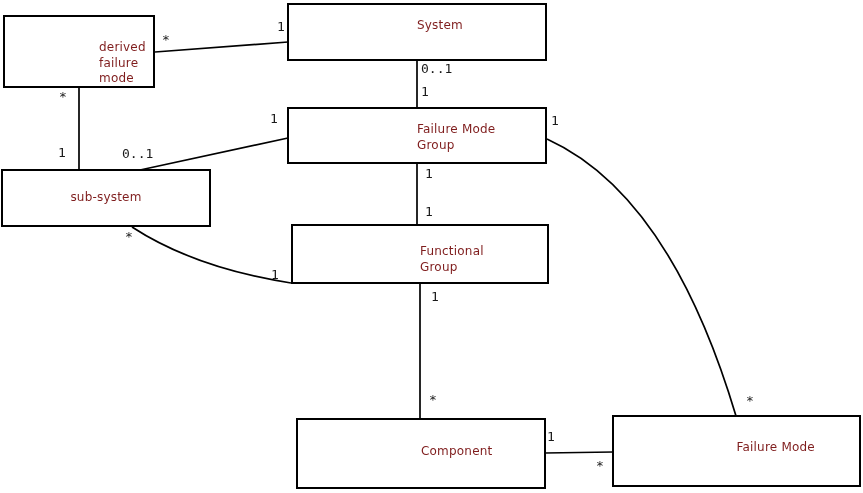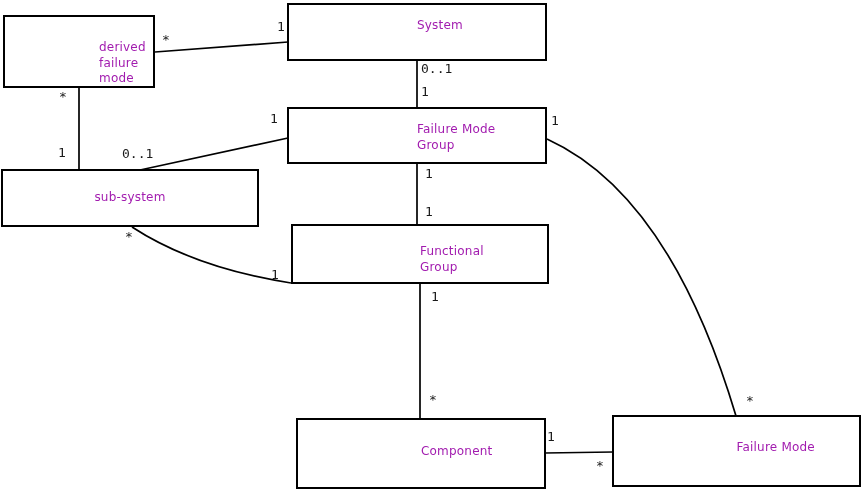--- a/index.html
+++ b/index.html
@@ -7,21 +7,21 @@
     width:863px;height:493px;position:relative;overflow:hidden;
     background:#ffffff;
     font-family:"DejaVu Sans", sans-serif;
   }
   .stage{position:absolute;inset:0;width:863px;height:493px;}
   svg.wires{position:absolute;left:0;top:0;width:863px;height:493px;}
   svg.wires path{stroke:#000;stroke-width:1.7;fill:none;}
   .node{
     position:absolute;box-sizing:border-box;
     border:2px solid #000;background:#fff;
-    font-size:12px;color:#a21caf;
+    font-size:12px;color:#7f1d1d;
   }
   .lbl{
     position:absolute;left:50%;
     white-space:pre-line;line-height:15.5px;letter-spacing:0.2px;
   }
   .lbl-center{left:0;right:0;text-align:center;}
   .mult{
     position:absolute;
     font-family:"DejaVu Sans Mono","Liberation Mono",monospace;
     font-size:13px;line-height:13px;color:#1a1a1a;
@@ -52,21 +52,21 @@
 
   <div class="node" style="left:287px;top:3px;width:260px;height:58px;">
     <span class="lbl" style="top:13px;">System</span>
   </div>
 
   <div class="node" style="left:287px;top:107px;width:260px;height:57px;">
     <span class="lbl" style="top:13px;">Failure Mode
 Group</span>
   </div>
 
-  <div class="node" style="left:1px;top:169px;width:258px;height:58px;">
+  <div class="node" style="left:1px;top:169px;width:210px;height:58px;">
     <span class="lbl lbl-center" style="top:19px;">sub-system</span>
   </div>
 
   <div class="node" style="left:291px;top:224px;width:258px;height:60px;padding-left:16px;">
     <span class="lbl" style="top:18px;">Functional
 Group</span>
   </div>
 
   <div class="node" style="left:296px;top:418px;width:250px;height:71px;">
     <span class="lbl" style="top:24px;">Component</span>

